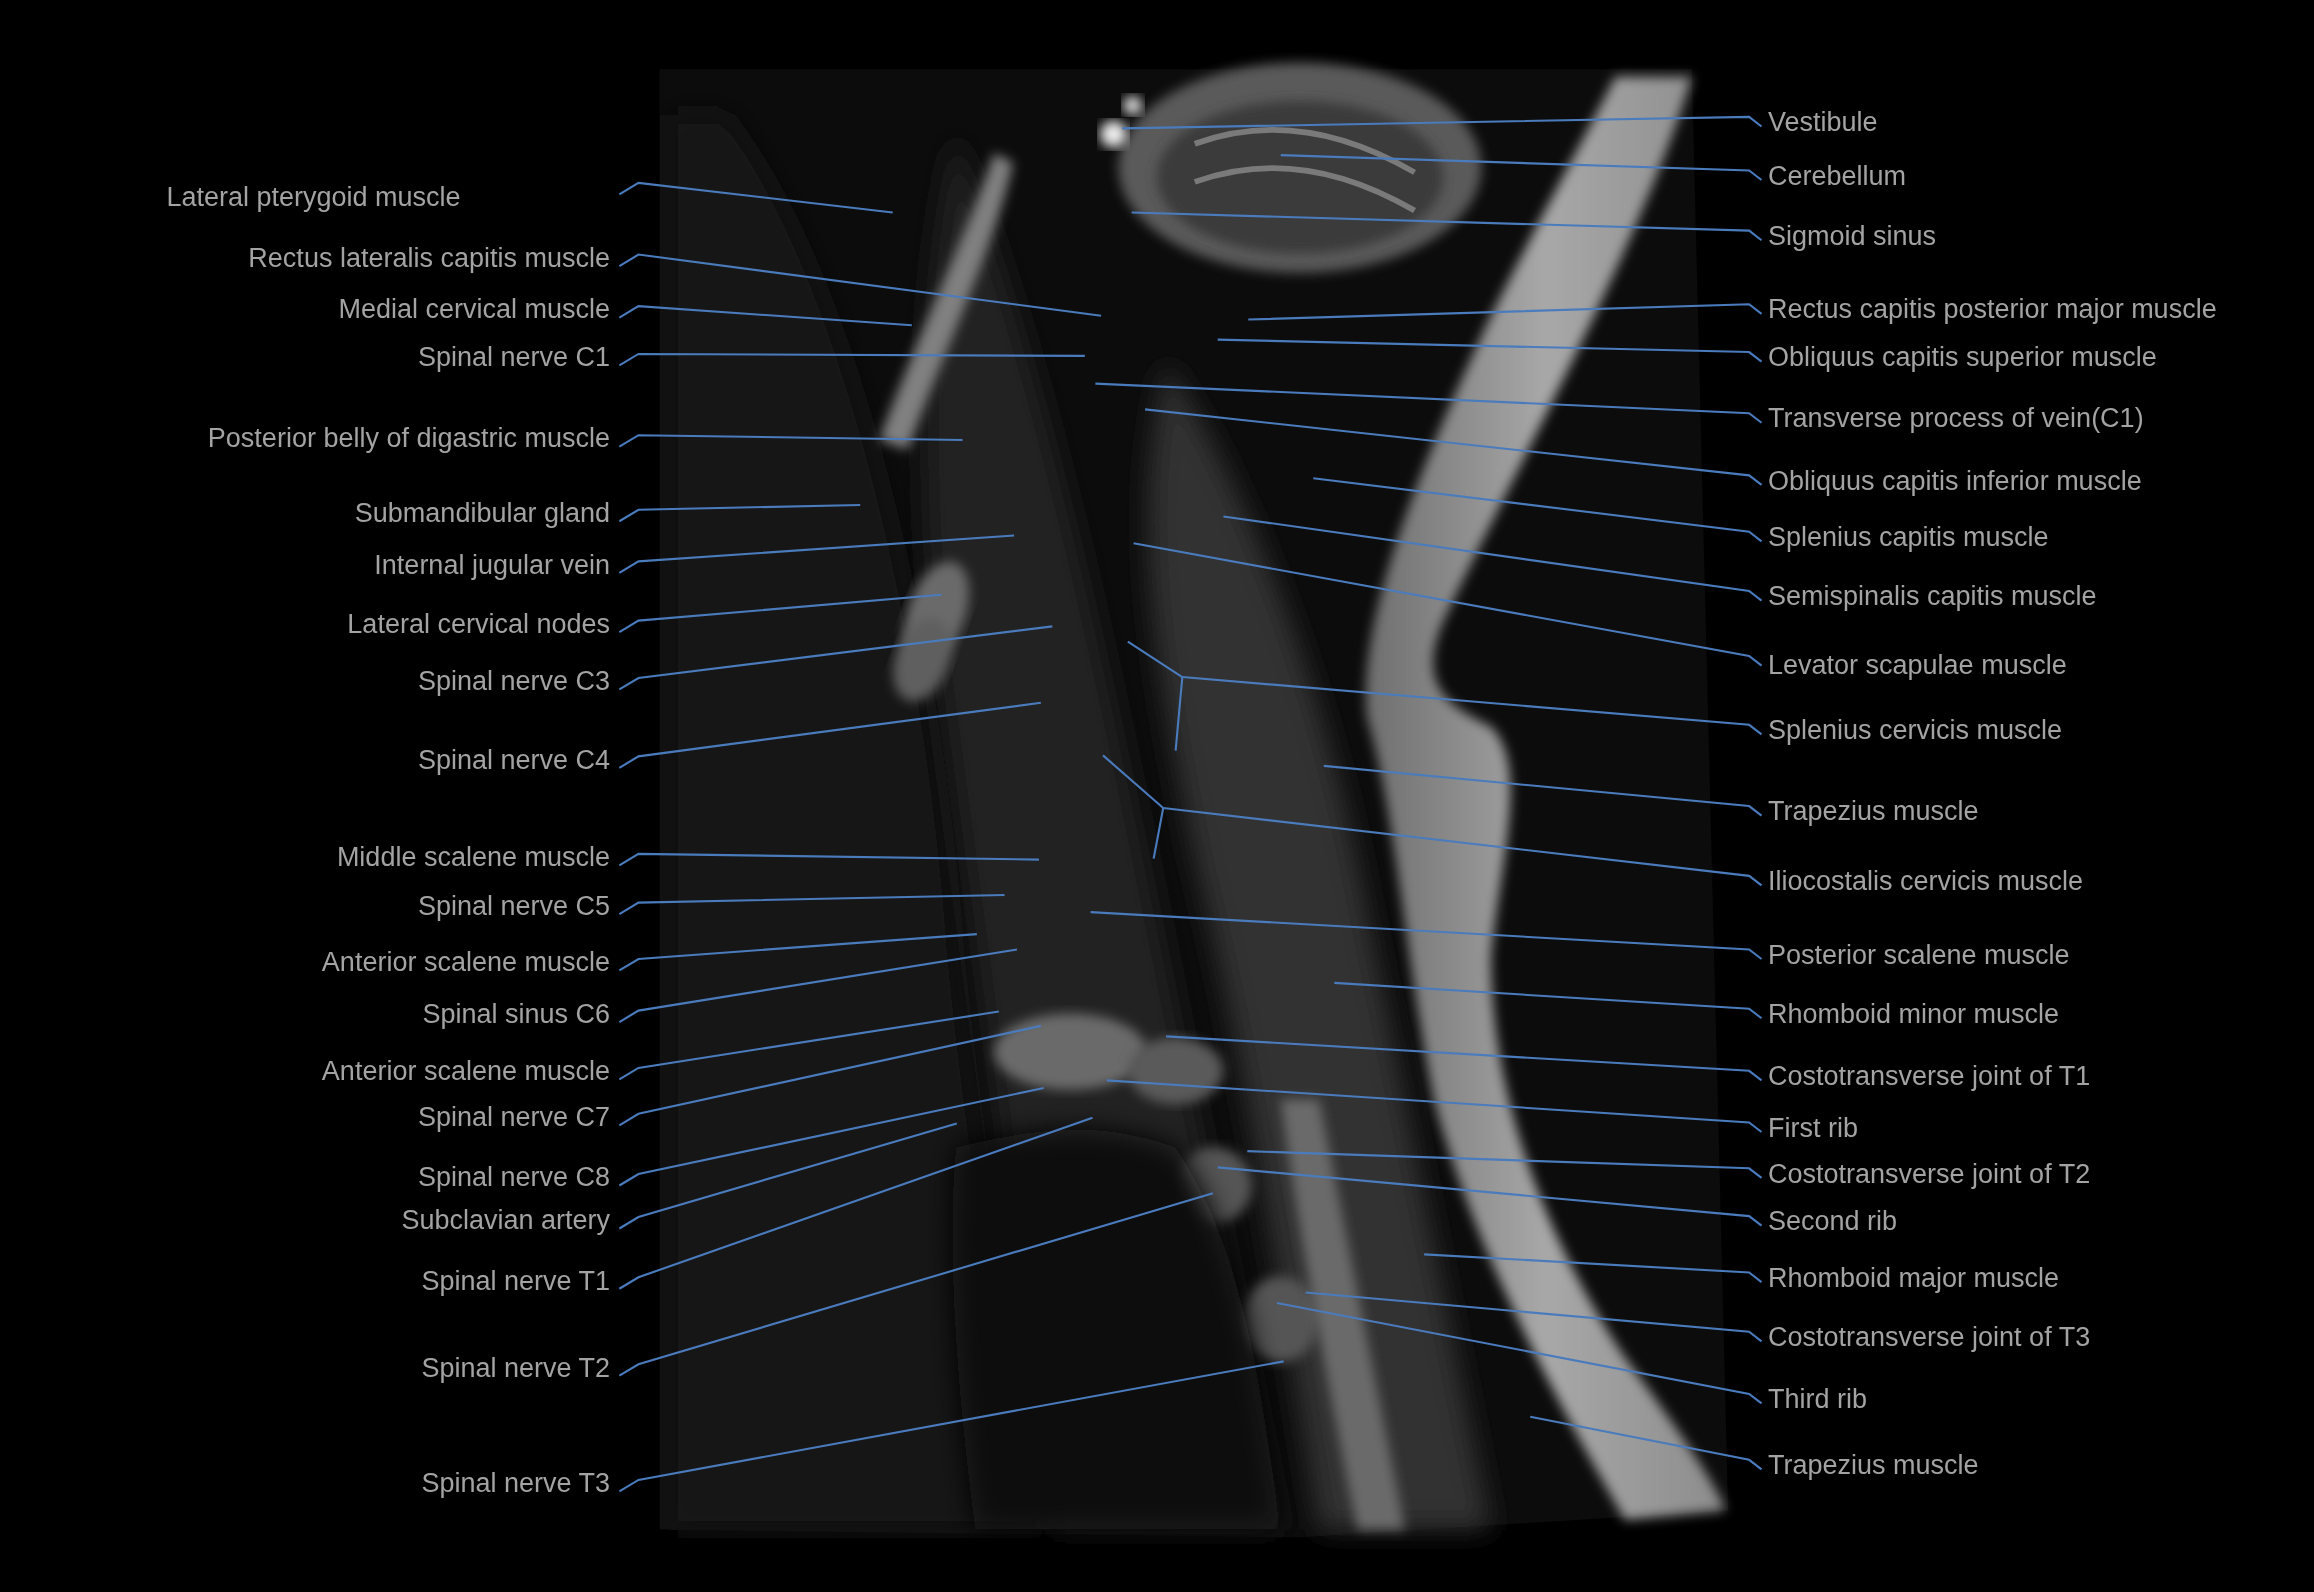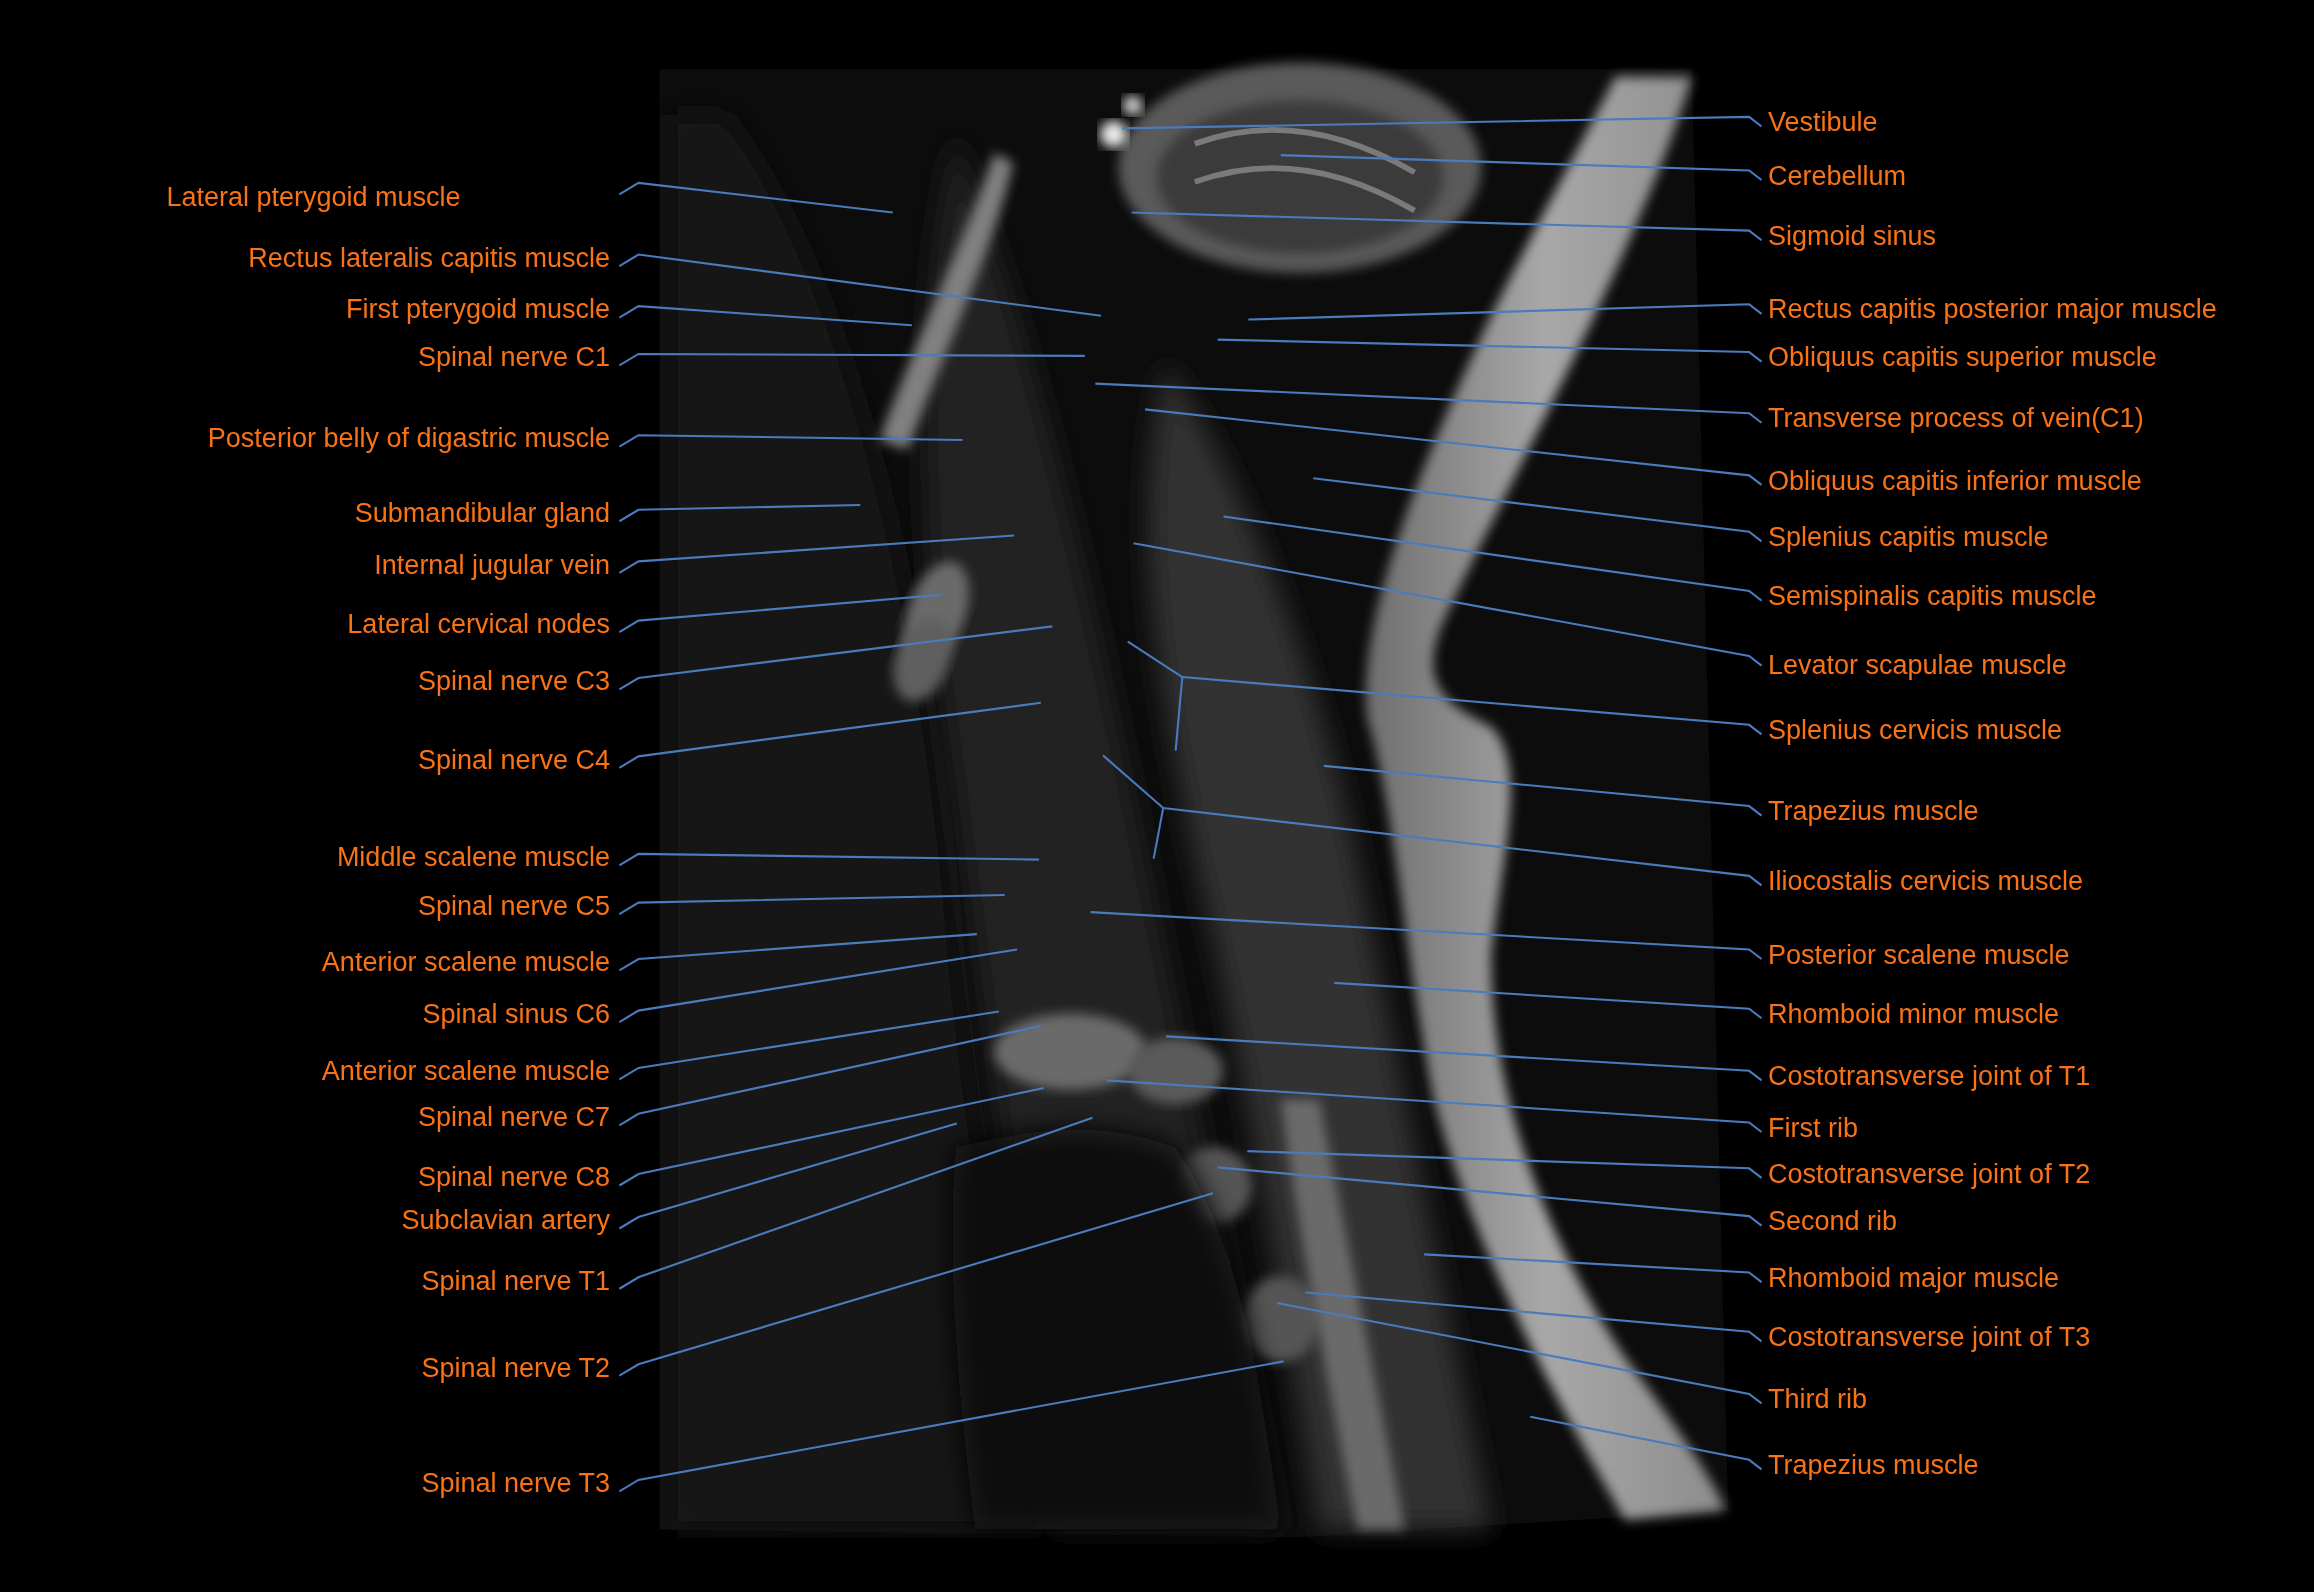--- a/index.html
+++ b/index.html
@@ -1,20 +1,20 @@
 <!DOCTYPE html>
 <html><head>
 <meta charset="utf-8">
 <style>
   html, body { margin:0; padding:0; background:#000; }
   body { width:2314px; height:1593px; position:relative; overflow:hidden;
          font-family:"Liberation Sans", sans-serif; }
   #stage { position:absolute; left:0; top:0; width:2314px; height:1593px; }
   .mri { position:absolute; left:0; top:0; }
-  .label { position:absolute; color:#f97316; font-size:27px; line-height:31px;
+  .label { position:absolute; color:#a3a3a3; font-size:27px; line-height:31px;
            white-space:nowrap; font-family:"Liberation Sans", sans-serif; }
   .label.left { text-align:right; width:593px; left:17px; }
   .label.right { left:1768px; text-align:left; }
   svg { position:absolute; left:0; top:0; }
 </style>
 </head>
 <body>
 
 <div id="stage">
 
@@ -112,21 +112,21 @@
       <polyline points="1274,1221 1830,1272 1843,1282" fill="none" stroke="#4a7bbd" stroke-width="2.2"></polyline>
       <polyline points="1490,1312 1830,1331 1843,1341" fill="none" stroke="#4a7bbd" stroke-width="2.2"></polyline>
       <polyline points="1366,1352 1830,1393 1843,1403" fill="none" stroke="#4a7bbd" stroke-width="2.2"></polyline>
       <polyline points="1336,1363 1830,1458 1843,1468" fill="none" stroke="#4a7bbd" stroke-width="2.2"></polyline>
       <polyline points="1601,1482 1830,1527 1843,1537" fill="none" stroke="#4a7bbd" stroke-width="2.2"></polyline>
     </svg>
 
   <div id="labels-left">
       <div class="label left" style="top: 182px; text-align: center;">Lateral pterygoid muscle</div>
       <div class="label left" style="top: 243px;">Rectus lateralis capitis muscle</div>
-      <div class="label left" style="top: 294px;">First pterygoid muscle</div>
+      <div class="label left" style="top: 294px;">Medial cervical muscle</div>
       <div class="label left" style="top: 342px;">Spinal nerve C1</div>
       <div class="label left" style="top: 423px;">Posterior belly of digastric muscle</div>
       <div class="label left" style="top: 498px;">Submandibular gland</div>
       <div class="label left" style="top: 550px;">Internal jugular vein</div>
       <div class="label left" style="top: 609px;">Lateral cervical nodes</div>
       <div class="label left" style="top: 666px;">Spinal nerve C3</div>
       <div class="label left" style="top: 745px;">Spinal nerve C4</div>
       <div class="label left" style="top: 842px;">Middle scalene muscle</div>
       <div class="label left" style="top: 891px;">Spinal nerve C5</div>
       <div class="label left" style="top: 947px;">Anterior scalene muscle</div>

